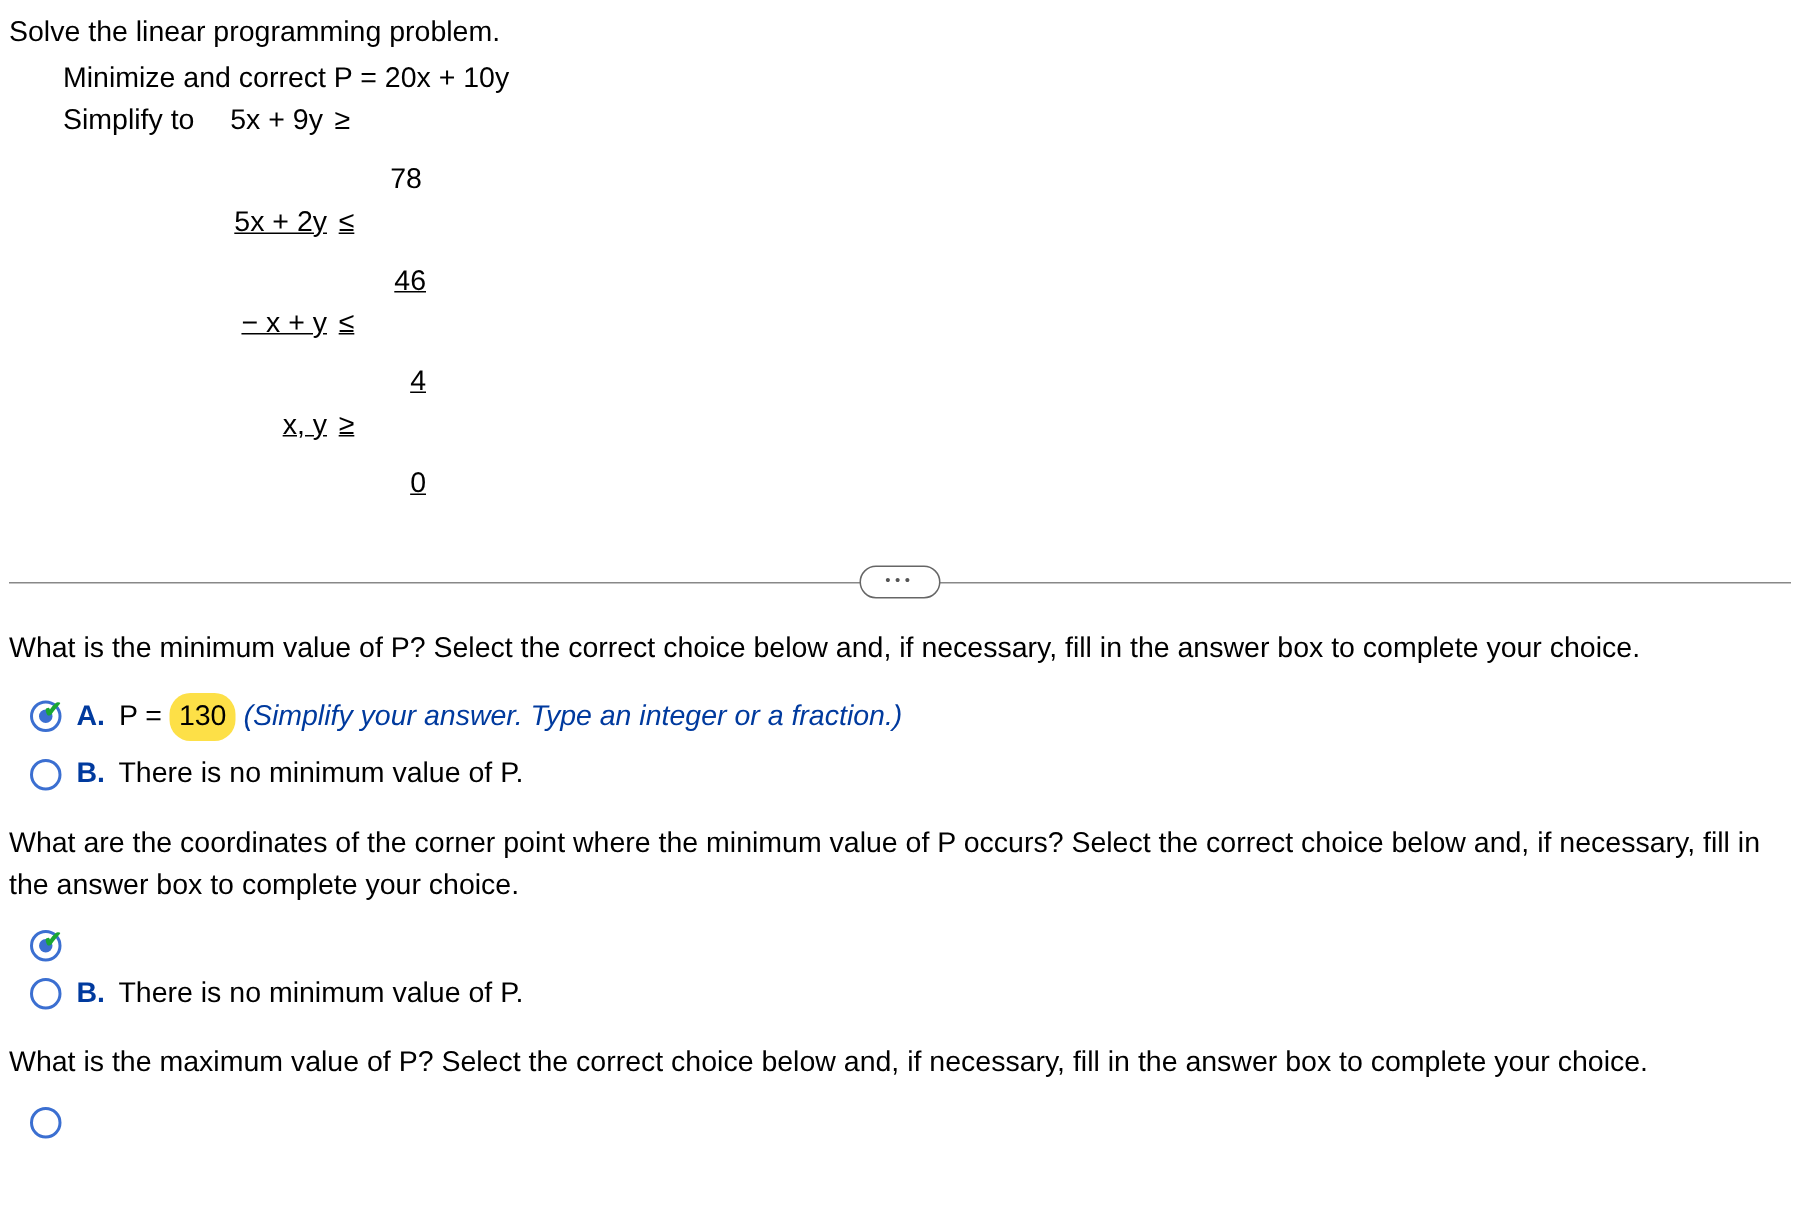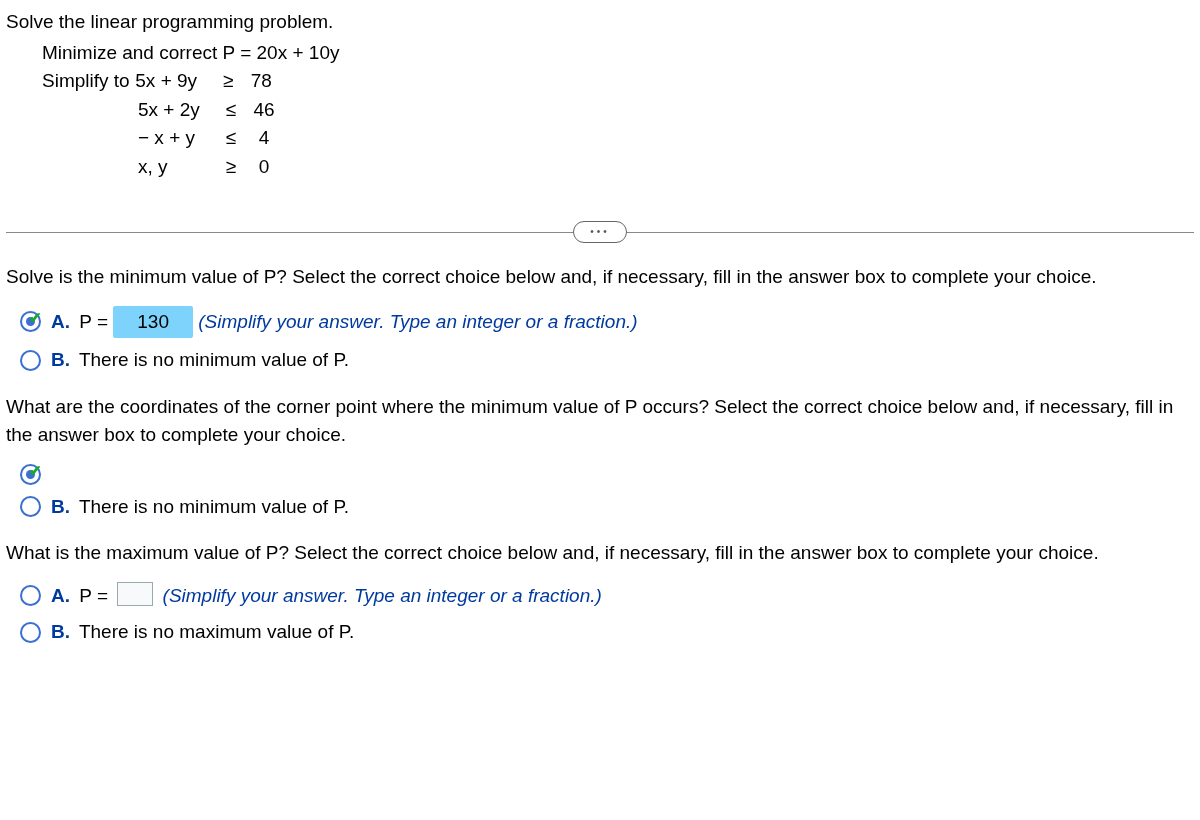--- a/index.html
+++ b/index.html
@@ -6,25 +6,25 @@
     font-family: Arial, Helvetica, sans-serif;
     font-size: 19px;
     color: #000;
     margin: 0;
     padding: 8px 6px;
     width: 1200px;
     box-sizing: border-box;
     line-height: 1.5;
   }
   .problem-block { margin-left: 36px; margin-top: 2px; }
-  .constraints { margin-left: 96px; }
+  .constraints { margin-left: 96px; text-decoration: underline; }
   .constraint-row { display:flex; }
-  .con-left { width: 80px; text-align:left; }
+  .con-left { width: 80px; text-align:right; }
   .con-mid { width: 26px; text-align:center; }
-  .con-right { width: 40px; text-align:center; }
+  .con-right { width: 40px; text-align:right;margin-top:39px; }
   .divider-wrap {
     position: relative;
     margin: 40px 0 20px 0;
     height: 22px;
   }
   .divider-line {
     border-top: 1px solid #888;
     position: absolute;
     top: 11px; left: 0; right: 0;
   }
@@ -65,23 +65,23 @@
   .check-correct {
     position:absolute;
     top:-6px; left:7px;
     color:#1aa733;
     font-weight:bold;
     font-size:15px;
   }
   .opt-letter { color:#003a9e; font-weight:bold; margin-right:4px; }
   .hint { color:#003a9e;font-style:italic; }
   .answer-highlight {
-    background:#7dd3fc;
-    padding: 2px 24px;
-    border-radius:2px;
+    background:#fde047;
+    padding: 2px 6px;
+    border-radius:14px;
     display:inline-block;
   }
   .answer-box-empty {
     display:inline-block;
     width:34px; height:22px;
     border:1px solid #9aa;
     background:#f7f9fb;
     vertical-align: -4px;
     margin: 0 4px;
   }
@@ -124,21 +124,21 @@
   </div>
 </div>
 
 <div class="divider-wrap">
   <div class="divider-line"></div>
   <div class="divider-pill">
       <span>•••</span>
     </div>
 </div>
 
-<div class="question">Solve is the minimum value of P? Select the correct choice below and, if necessary, fill in the answer box to complete your choice.</div>
+<div class="question">What is the minimum value of P? Select the correct choice below and, if necessary, fill in the answer box to complete your choice.</div>
 <div class="choices">
   <div class="choice">
     <div class="radio selected">
       <span class="check-correct">✔</span>
     </div>
     <div>
       <span class="opt-letter">A.</span>
       <span>P =</span>
       <span class="answer-highlight">130</span>
       <span class="hint">(Simplify your answer. Type an integer or a fraction.)</span>
@@ -166,27 +166,14 @@
       <span class="opt-letter">B.</span>
       <span>There is no minimum value of P.</span>
     </div>
   </div>
 </div>
 
 <div class="question">What is the maximum value of P? Select the correct choice below and, if necessary, fill in the answer box to complete your choice.</div>
 <div class="choices">
   <div class="choice">
     <div class="radio"></div>
-    <div>
-      <span class="opt-letter">A.</span>
-      <span>P =</span>
-      <span class="answer-box-empty"></span>
-      <span class="hint">(Simplify your answer. Type an integer or a fraction.)</span>
-    </div>
-  </div>
-  <div class="choice">
-    <div class="radio"></div>
-    <div>
-      <span class="opt-letter">B.</span>
-      <span>There is no maximum value of P.</span>
-    </div>
   </div>
 </div>
 
 </body></html>

